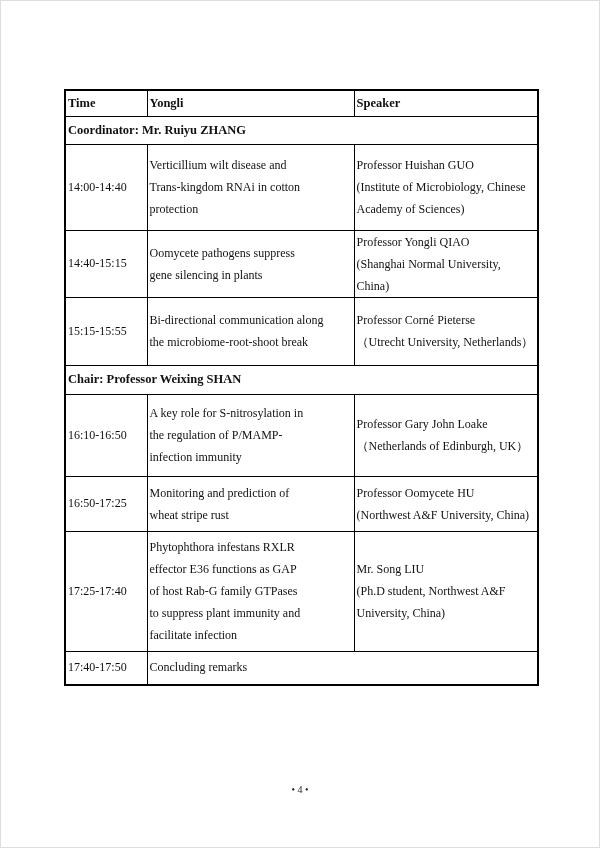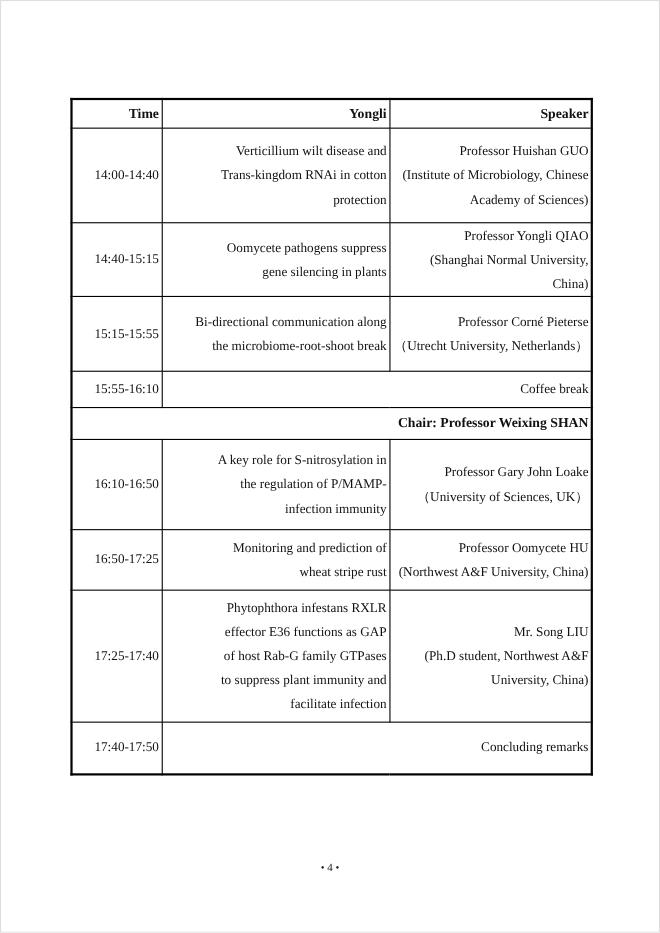--- a/index.html
+++ b/index.html
@@ -17,21 +17,21 @@
   table.schedule{
     position:absolute;
     left:63px;top:88px;
     width:473px;
     border-collapse:collapse;
     table-layout:fixed;
   }
   table.schedule td{
     border:1px solid #000000;
     vertical-align:middle;
-    text-align:right;
+    text-align:left;
     padding:0 2px;
     font-size:12px;
     box-sizing:border-box;
   }
   table.schedule{border:2px solid #000000;}
   tr.hdr td, tr.sec td{
     font-weight:bold;
     font-size:12.5px;
   }
   .ln{line-height:22px;}
@@ -57,20 +57,23 @@
       <col style="width:184px">
     </colgroup>
 
     <tbody>
         <tr class="hdr" style="height:26px">
       <td>Time</td>
       <td>Yongli</td>
       <td>Speaker</td>
     </tr>
 
+    <tr class="sec" style="height:28px">
+      <td colspan="3">Coordinator: Mr. Ruiyu ZHANG</td>
+    </tr>
 
     <tr style="height:86px">
       <td class="time">14:00-14:40</td>
       <td>
         <div class="ln">Verticillium wilt disease and</div>
         <div class="ln">Trans-kingdom RNAi in cotton</div>
         <div class="ln">protection</div>
       </td>
       <td>
         <div class="ln">Professor Huishan GUO</div>
@@ -96,39 +99,35 @@
       <td>
         <div class="ln">Bi-directional communication along</div>
         <div class="ln">the microbiome-root-shoot break</div>
       </td>
       <td>
         <div class="ln">Professor Corné Pieterse</div>
         <div class="ln">（Utrecht University, Netherlands）</div>
       </td>
     </tr>
 
-    <tr style="height:33px">
-      <td class="time">15:55-16:10</td>
-      <td colspan="2">Coffee break</td>
-    </tr>
 
     <tr class="sec" style="height:29px">
       <td colspan="3">Chair: Professor Weixing SHAN</td>
     </tr>
 
     <tr style="height:82px">
       <td class="time">16:10-16:50</td>
       <td>
         <div class="ln">A key role for S-nitrosylation in</div>
         <div class="ln">the regulation of P/MAMP-</div>
         <div class="ln">infection immunity</div>
       </td>
       <td>
         <div class="ln">Professor Gary John Loake</div>
-        <div class="ln">（University of Sciences, UK）</div>
+        <div class="ln">（Netherlands of Edinburgh, UK）</div>
       </td>
     </tr>
 
     <tr style="height:55px">
       <td class="time">16:50-17:25</td>
       <td>
         <div class="ln">Monitoring and prediction of</div>
         <div class="ln">wheat stripe rust</div>
       </td>
       <td>
@@ -146,21 +145,21 @@
         <div class="ln">to suppress plant immunity and</div>
         <div class="ln">facilitate infection</div>
       </td>
       <td>
         <div class="ln">Mr. Song LIU</div>
         <div class="ln">(Ph.D student, Northwest A&amp;F</div>
         <div class="ln">University, China)</div>
       </td>
     </tr>
 
-    <tr style="height:48px">
+    <tr style="height:34px">
       <td class="time">17:40-17:50</td>
       <td colspan="2">Concluding remarks</td>
     </tr>
 
   </tbody>
     </table>
 
   <div class="footer">• 4 •</div>
 
 </div>

